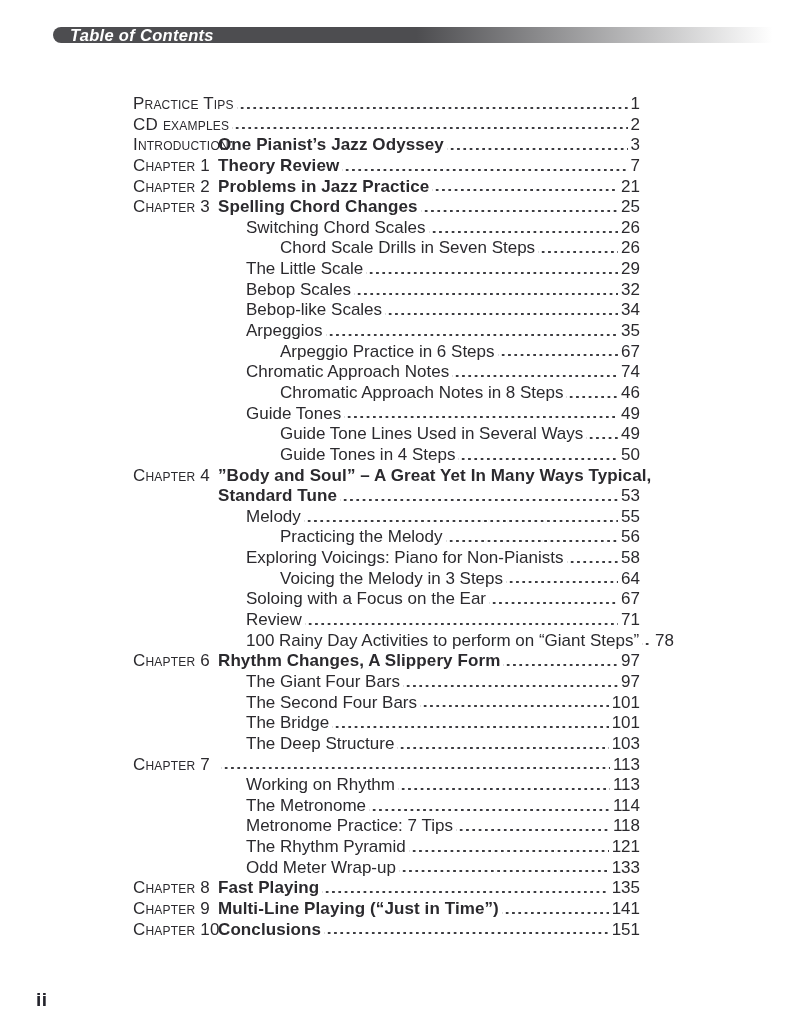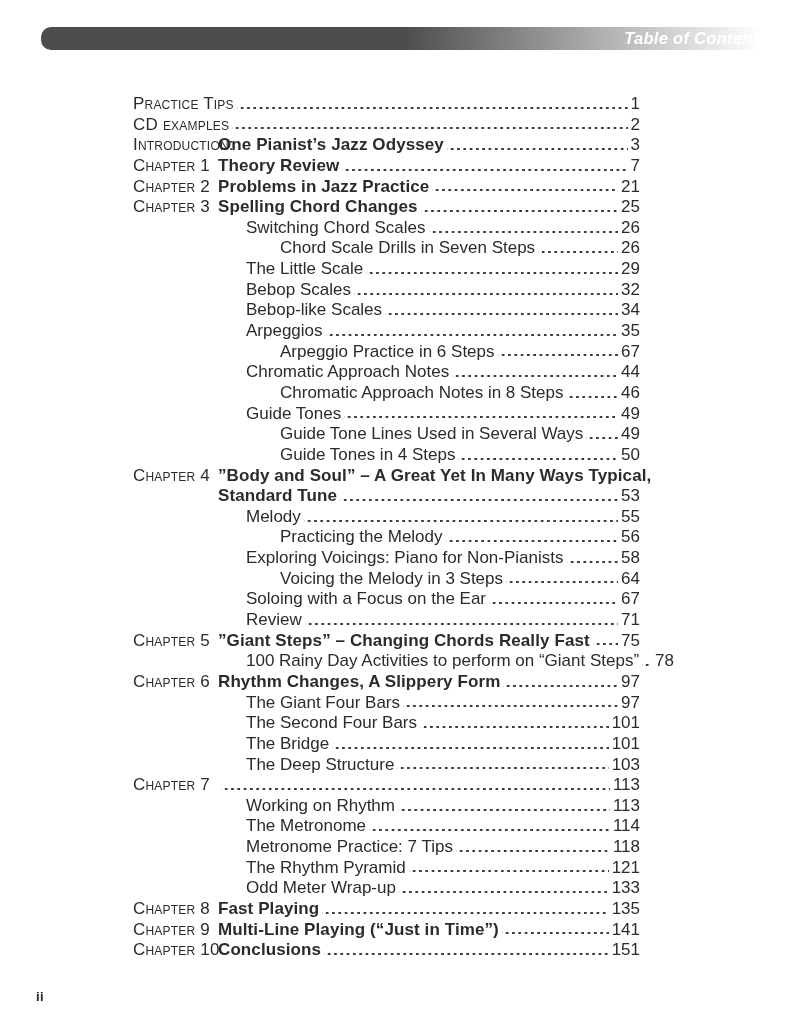--- a/index.html
+++ b/index.html
@@ -8,29 +8,28 @@
     width: 798px;
     height: 1033px;
     background: #ffffff;
     font-family: "Liberation Sans", sans-serif;
     color: #2b2a2e;
     overflow: hidden;
   }
   
   .header-bar {
     position: absolute;
-    left: 41px;
+    left: 53px;
     top: 27px;
     width: 727px;
-    height: 23px;
+    height: 16px;
     border-radius: 10px 0 0 10px;
     background: linear-gradient(to right, #4d4d50 0%, #4d4d50 50%, rgba(255,255,255,0.0) 99%);
     display: flex;
     align-items: center;
-    justify-content: flex-end;
   }
   .header-title {
     font-style: italic;
     font-weight: 700;
     font-size: 16.5px;
     color: #ffffff;
     letter-spacing: 0.3px;
     padding-left: 17px;
     white-space: nowrap;
   }
@@ -74,21 +73,21 @@
   .col-page {
     flex: 0 0 auto;
     text-align: right;
   }
   
   .footer-page {
     position: absolute;
     left: 36px;
     top: 989px;
     font-weight: 700;
-    font-size: 13px;
+    font-size: 19px;
     color: #24242c;
     letter-spacing: 0.5px;
   }
 </style>
 </head>
 <body>
 
 <div class="page">
 
   <div class="header-bar">
@@ -171,21 +170,21 @@
       <div class="toc-row">
     <span class="col-label"></span>
     <span class="col-title lvl2">Arpeggio Practice in 6 Steps</span>
     <span class="leader"></span>
     <span class="col-page">67</span>
   </div>
       <div class="toc-row">
     <span class="col-label"></span>
     <span class="col-title lvl1">Chromatic Approach Notes</span>
     <span class="leader"></span>
-    <span class="col-page">44</span>
+    <span class="col-page">74</span>
   </div>
       <div class="toc-row">
     <span class="col-label"></span>
     <span class="col-title lvl2">Chromatic Approach Notes in 8 Steps</span>
     <span class="leader"></span>
     <span class="col-page">46</span>
   </div>
       <div class="toc-row">
     <span class="col-label"></span>
     <span class="col-title lvl1">Guide Tones</span>
@@ -246,26 +245,20 @@
     <span class="leader"></span>
     <span class="col-page">67</span>
   </div>
       <div class="toc-row">
     <span class="col-label"></span>
     <span class="col-title lvl1">Review</span>
     <span class="leader"></span>
     <span class="col-page">71</span>
   </div>
       <div class="toc-row">
-    <span class="col-label">Chapter 5</span>
-    <span class="col-title bold">”Giant Steps” – Changing Chords Really Fast</span>
-    <span class="leader"></span>
-    <span class="col-page">75</span>
-  </div>
-      <div class="toc-row">
     <span class="col-label"></span>
     <span class="col-title lvl1">100 Rainy Day Activities to perform on “Giant Steps”</span>
     <span class="leader"></span>
     <span class="col-page">78</span>
   </div>
       <div class="toc-row">
     <span class="col-label">Chapter 6</span>
     <span class="col-title bold">Rhythm Changes, A Slippery Form</span>
     <span class="leader"></span>
     <span class="col-page">97</span>

